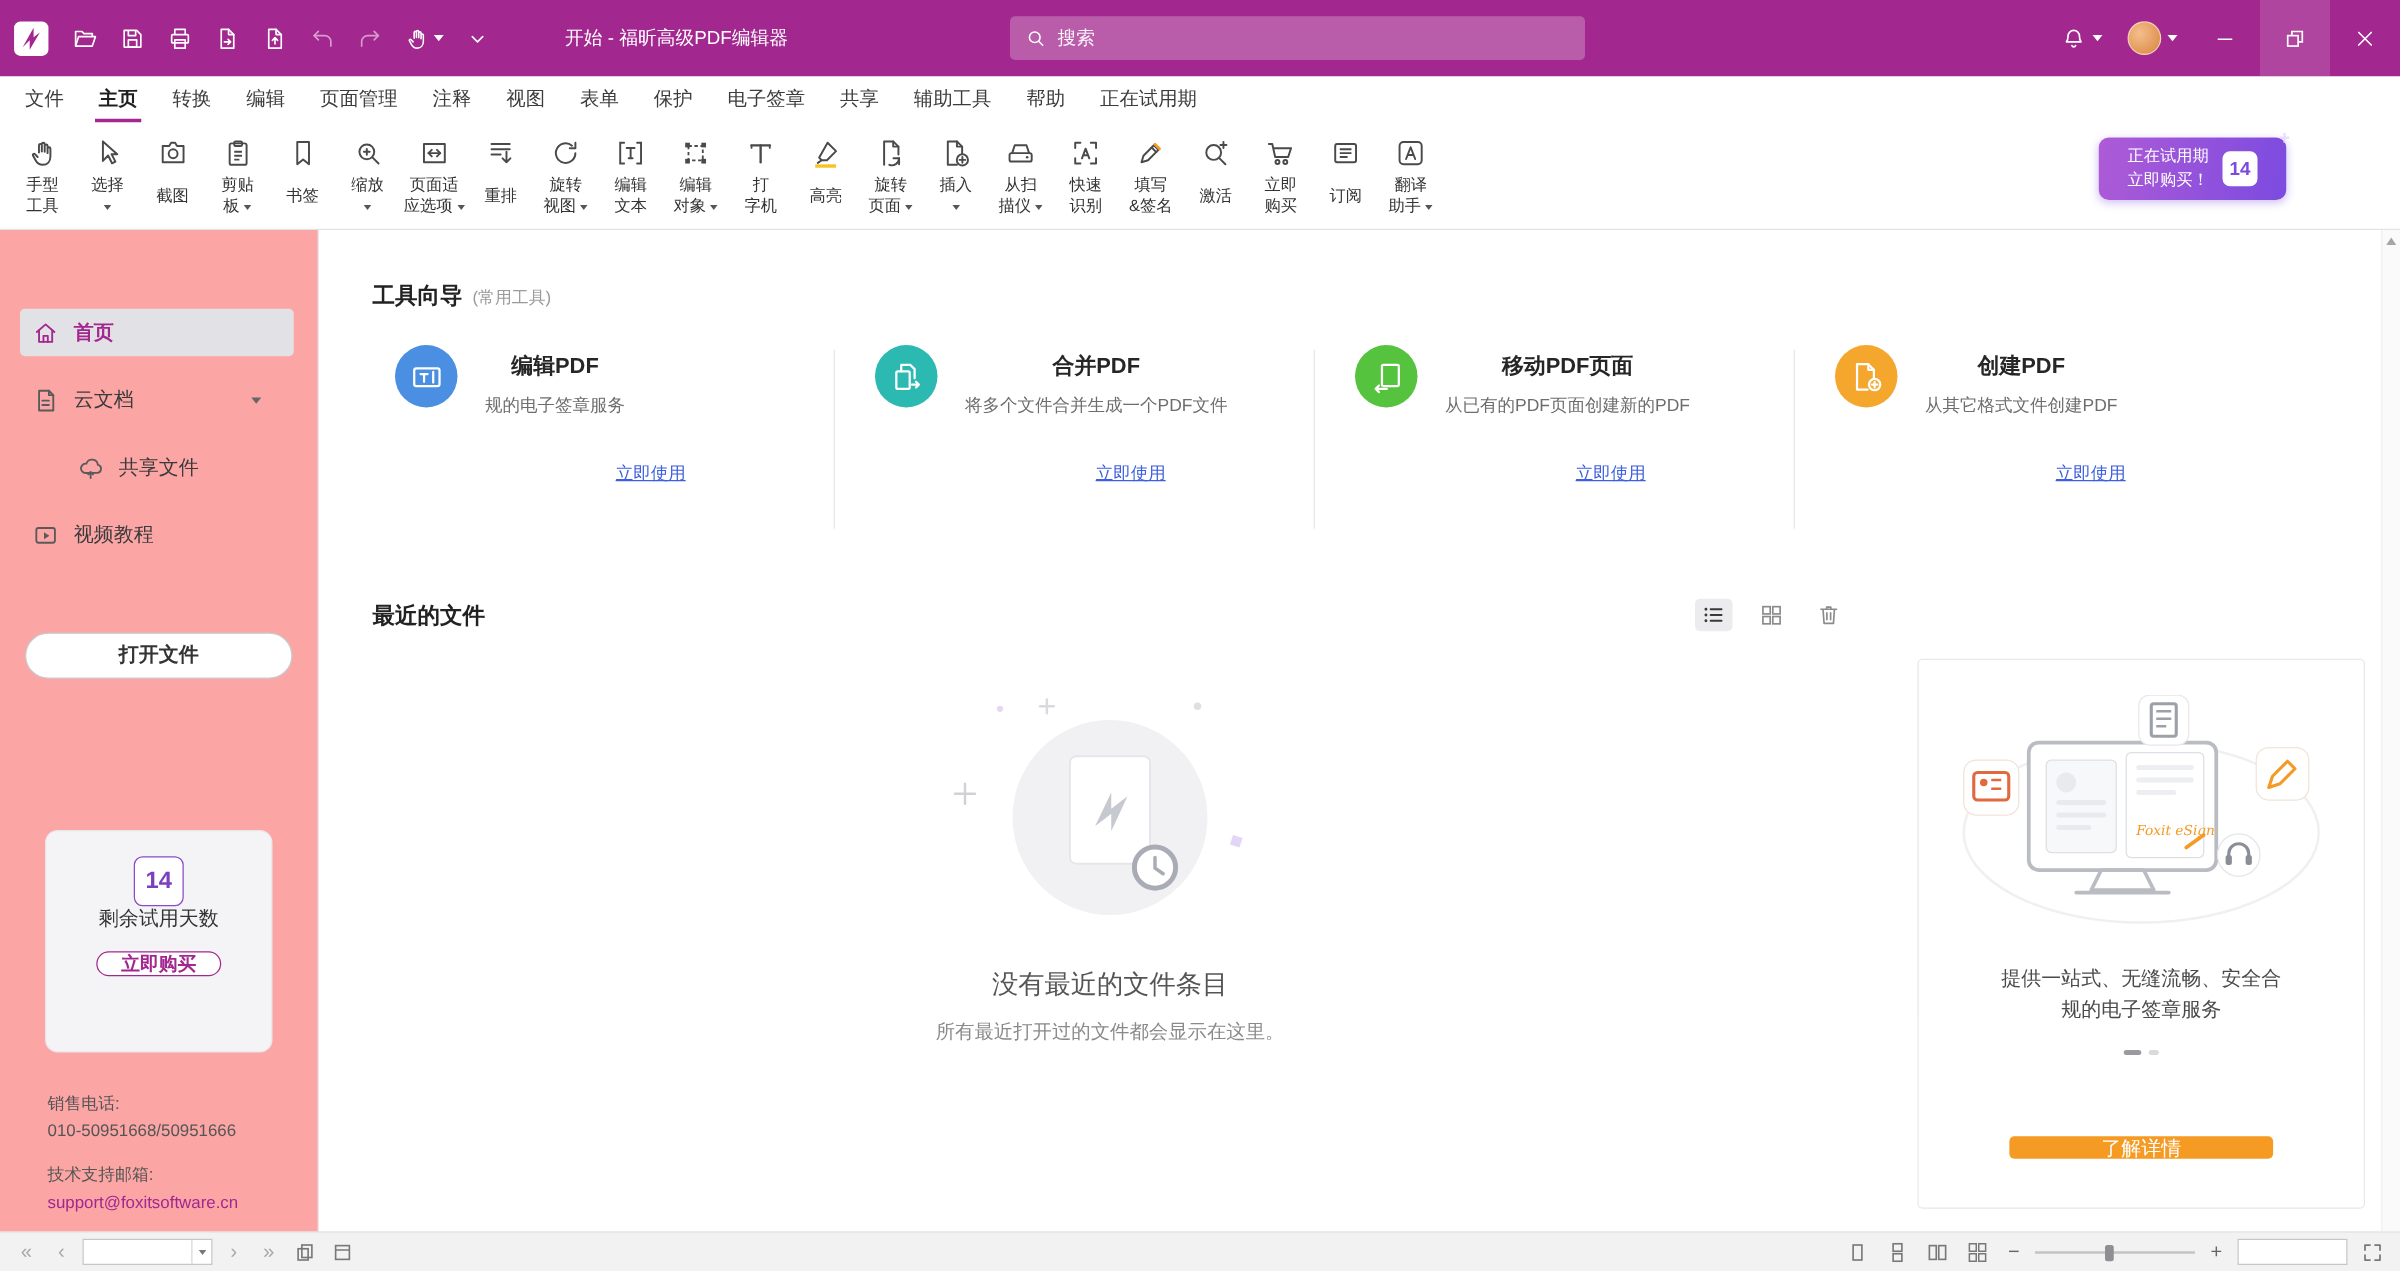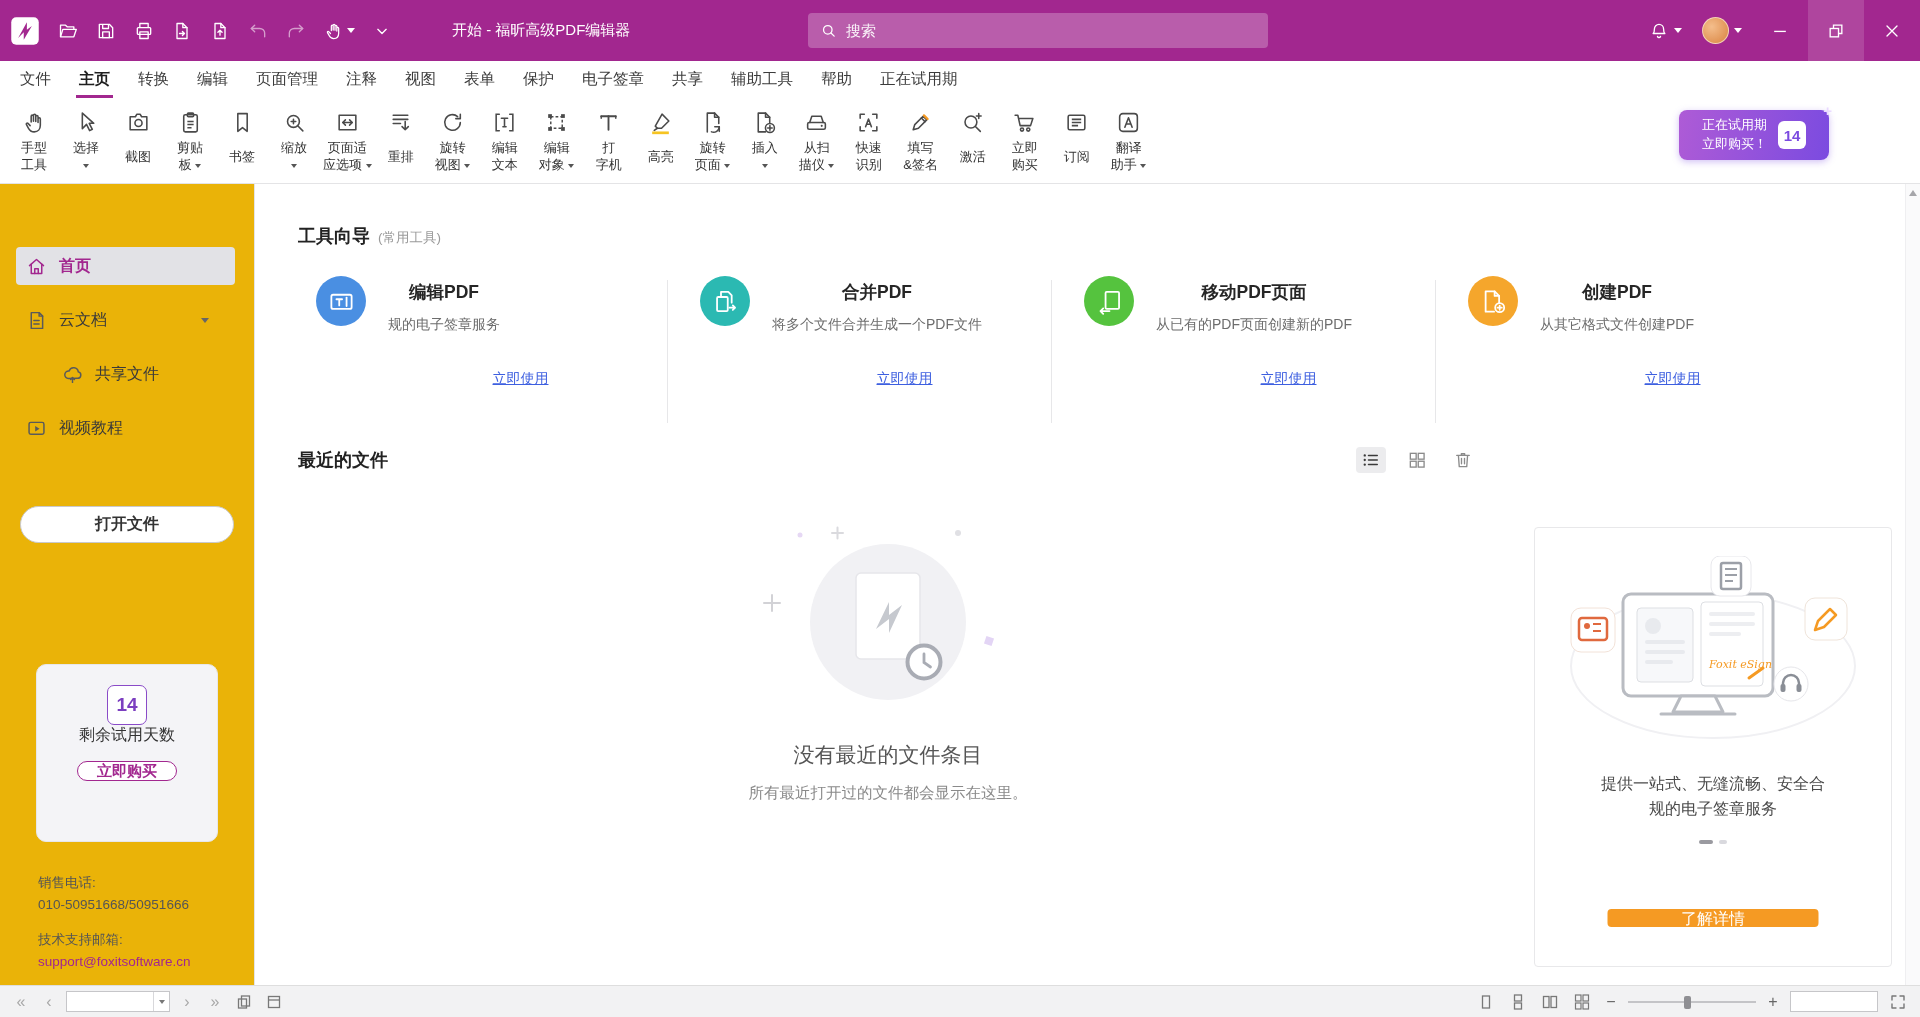--- a/index.html
+++ b/index.html
@@ -40,21 +40,21 @@
 .tool-icon{width:25px;height:25px;color:#4a4a4a;margin-bottom:4px;}
 .tool-label{font-size:13px;line-height:1.32;text-align:center;color:#333;}
 .tool.one .tool-label{margin-top:9px;}
 .tool-label .caret-down{border-left-width:3.5px;border-right-width:3.5px;border-top-width:4.5px;vertical-align:middle;color:#555;}
 .trial-badge{position:absolute;right:91px;top:12px;width:150px;height:50px;border-radius:8px;background:linear-gradient(100deg,#AE5BD6 0%,#7B4BE0 100%);display:flex;align-items:center;justify-content:center;gap:11px;color:#fff;cursor:pointer;box-shadow:0 2px 7px rgba(123,75,224,.35);}
 .trial-badge-text{font-size:13px;line-height:1.45;text-align:center;}
 .trial-badge-days{width:28px;height:28px;background:#fff;border-radius:6px;color:#7B4BE0;font-weight:bold;font-size:15px;display:flex;align-items:center;justify-content:center;}
 .trial-badge .spark{position:absolute;top:-8px;right:-3px;color:#E9DAFF;font-size:15px;font-weight:bold;}
 
 .content{display:flex;height:801px;}
-.sidebar{position:relative;width:255px;background:#eab308;border-right:1px solid #E4E4E6;flex:none;}
+.sidebar{position:relative;width:255px;background:#fca5a5;border-right:1px solid #E4E4E6;flex:none;}
 .side-nav{padding-top:63px;}
 .nav-item{height:38px;display:flex;align-items:center;margin:0 19px 16px 16px;padding-left:10px;border-radius:4px;gap:12px;font-size:16px;color:#3a3a3a;cursor:pointer;}
 .nav-item svg{width:21px;height:21px;color:#5a5a5a;flex:none;}
 .nav-item.active{background:#E2E2E6;color:#A2278F;font-weight:bold;}
 .nav-item.active svg{color:#A2278F;}
 .nav-item.indent{padding-left:46px;}
 .nav-caret{margin-left:auto;margin-right:26px;color:#666;}
 .open-btn{position:absolute;left:20px;top:322px;width:214px;height:37px;background:#fff;border:1px solid #C9C9CC;border-radius:19px;font-size:16px;font-weight:bold;color:#333;cursor:pointer;}
 .trial-box{position:absolute;left:36px;top:480px;width:182px;height:178px;background:#F4F4F7;border:1px solid #E7E7EA;border-radius:10px;}
 .trial-days{width:40px;height:40px;margin:20px auto 0;background:#fff;border:1.5px solid #8A4BC8;border-radius:7px;color:#7C3FC0;font-size:19px;font-weight:bold;display:flex;align-items:center;justify-content:center;}
@@ -74,21 +74,21 @@
 .cards-row{display:flex;align-items:stretch;margin-top:28px;}
 .tool-card{width:355px;padding-left:18px;text-align:center;}
 .card-sep{width:1px;background:#E7E7E9;margin:4px 14px 0 14px;height:143px;flex:none;}
 .card-top{display:flex;}
 .card-icon{width:50px;height:50px;border-radius:50%;flex:none;display:flex;align-items:center;justify-content:center;color:#fff;}
 .card-icon svg{width:27px;height:27px;}
 .card-text{margin-left:22px;padding-top:4px;}
 .card-title{font-size:17.5px;font-weight:bold;color:#262626;}
 .card-desc{margin-top:12px;font-size:14px;color:#6d6d6d;}
 .card-link{display:inline-block;margin:36px 0 0 72px;font-size:14px;color:#3D5FE0;text-decoration:underline;cursor:pointer;}
-.recent-section{margin-top:24px;padding-left:43px;width:1223px;}
+.recent-section{margin-top:56px;padding-left:43px;width:1223px;}
 .recent-head{display:flex;align-items:center;}
 .recent-title{font-size:18px;font-weight:bold;color:#222;}
 .recent-actions{margin-left:auto;display:flex;align-items:center;gap:16px;}
 .ract{width:30px;height:26px;display:flex;align-items:center;justify-content:center;border-radius:4px;color:#8b8b8b;cursor:pointer;}
 .ract svg{width:20px;height:20px;}
 .ract.active{color:#3a3a3a;background:#ECECEE;}
 .empty{margin-top:34px;text-align:center;}
 .empty svg{margin:0 auto;}
 .empty-title{font-size:21px;color:#555;margin-top:4px;}
 .empty-desc{font-size:15.5px;color:#8a8a8a;margin-top:14px;}

